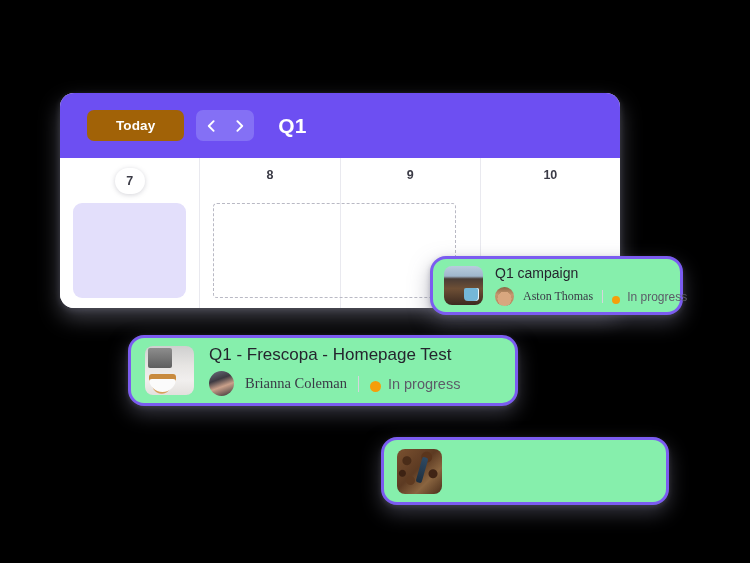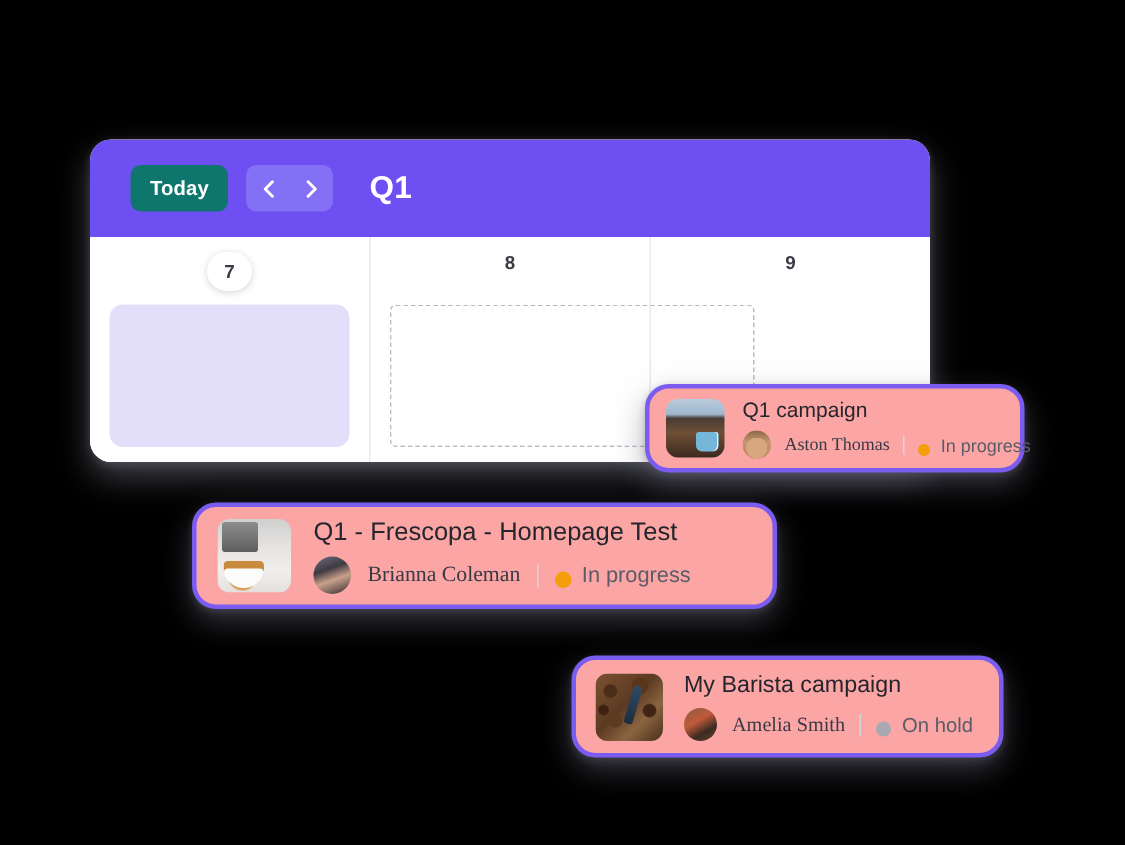--- a/index.html
+++ b/index.html
@@ -24,26 +24,26 @@
   }
   .cal-header {
     height: 65px;
     background: #6D4FF2;
     display: flex;
     align-items: center;
     padding-left: 27px;
     gap: 12px;
   }
   .today-btn {
-    background: #0f766e;
+    background: #a16207;
     color: #ffffff;
     border: none;
     border-radius: 7px;
     height: 31px;
-    padding: 0 13px;
+    padding: 0 29px;
     font-size: 13.5px;
     font-weight: bold;
     font-family: "Liberation Sans", sans-serif;
     cursor: pointer;
     letter-spacing: 0.1px;
   }
   .nav-group {
     background: #8470F5;
     border-radius: 7px;
     height: 31px;
@@ -118,21 +118,21 @@
     left: 13px;
     width: 243px;
     border: 1.5px dashed #B9B9C4;
     border-radius: 4px;
     pointer-events: none;
   }
 
   
   .card {
     position: absolute;
-    background: #fca5a5;
+    background: #86efac;
     border: 3px solid #7B5CF0;
     border-radius: 16px;
     display: flex;
     align-items: center;
     box-shadow: 0 8px 20px rgba(110,110,130,0.50),
                 0 2px 5px rgba(90,90,110,0.35);
   }
   .card-thumb {
     border-radius: 8px;
     flex: none;
@@ -313,20 +313,23 @@
 
       <div class="day-col">
         <div class="day-num">8</div>
         <div class="ghost-block"></div>
       </div>
 
       <div class="day-col">
         <div class="day-num">9</div>
       </div>
 
+      <div class="day-col">
+        <div class="day-num">10</div>
+      </div>
 
     </div>
   </div>
 
   <div class="card" id="card-q1">
     <div class="card-thumb thumb-landscape"></div>
     <div class="card-text">
       <div class="card-title">Q1 campaign</div>
       <div class="card-meta">
         <div class="avatar av-aston"></div>
@@ -351,27 +354,15 @@
         <div class="status">
           <span class="dot" style="background:#F59E0B"></span>
           <span class="status-label">In progress</span>
         </div>
       </div>
     </div>
   </div>
 
   <div class="card" id="card-barista">
     <div class="card-thumb thumb-beans"></div>
-    <div class="card-text">
-      <div class="card-title">My Barista campaign</div>
-      <div class="card-meta">
-        <div class="avatar av-amelia"></div>
-        <div class="person">Amelia Smith</div>
-        <div class="divider"></div>
-        <div class="status">
-          <span class="dot" style="background:#A8A8B3"></span>
-          <span class="status-label">On hold</span>
-        </div>
-      </div>
-    </div>
   </div>
 
 </div>
 
 </body></html>

